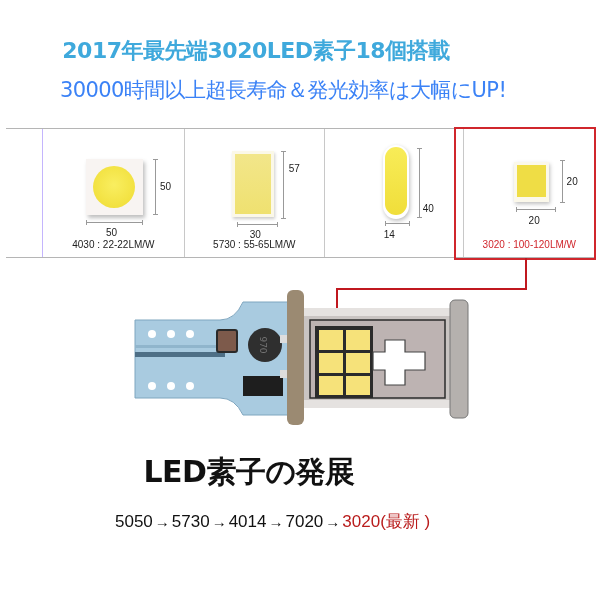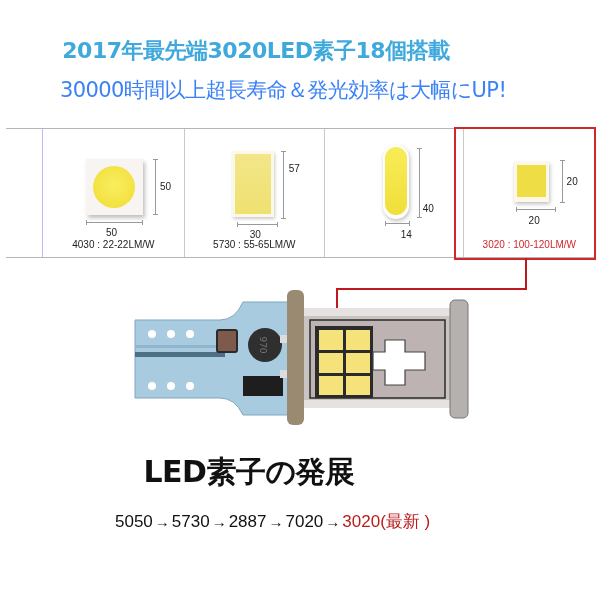--- a/index.html
+++ b/index.html
@@ -118,21 +118,21 @@
     <div class="caption">5730 : 55-65LM/W</div>
   </div>
 
   <div class="cell c3">
     <div class="chip-4014">
         <div class="inner"></div>
       </div>
     <div class="dim-v" style="left:92px; top:19px; height:70px;"></div>
     <div class="dim-label" style="left:98px; top:42px;margin-top:32px;">40</div>
     <div class="dim-h" style="left:60px; top:92px; width:25px;"></div>
-    <div class="dim-label" style="left:76px; top:100px;">14</div>
+    <div class="dim-label" style="left:59px; top:100px;">14</div>
   </div>
 
   <div class="cell c4">
     <div class="chip-3020">
         <div class="inner"></div>
       </div>
     <div class="dim-v" style="left:96px; top:31px; height:43px;"></div>
     <div class="dim-label" style="left:103px; top:47px;">20</div>
     <div class="dim-h" style="left:52px; top:78px; width:40px;"></div>
     <div class="dim-label" style="left:65px; top:86px;">20</div>
@@ -179,14 +179,14 @@
   <rect x="221" y="63" width="24" height="20" fill="#f6e27a"></rect>
   <rect x="194" y="86" width="24" height="19" fill="#f6e27a"></rect>
   <rect x="221" y="86" width="24" height="19" fill="#f6e27a"></rect>
 
   <path d="M260 50 H280 V62 H300 V80 H280 V95 H260 V80 H248 V62 H260 Z" fill="#ffffff" stroke="#444" stroke-width="1.2"></path>
 </svg>
 
 <div class="section-title">LED素子の発展</div>
 
 <div class="evolution">
-  <span>5050</span><span class="arrow">→</span><span>5730</span><span class="arrow">→</span><span>2887</span><span class="arrow">→</span><span>7020</span><span class="arrow">→</span><span class="latest">3020(最新 )</span>
+  <span>5050</span><span class="arrow">→</span><span>5730</span><span class="arrow">→</span><span>4014</span><span class="arrow">→</span><span>7020</span><span class="arrow">→</span><span class="latest">3020(最新 )</span>
 </div>
 
 </body></html>

